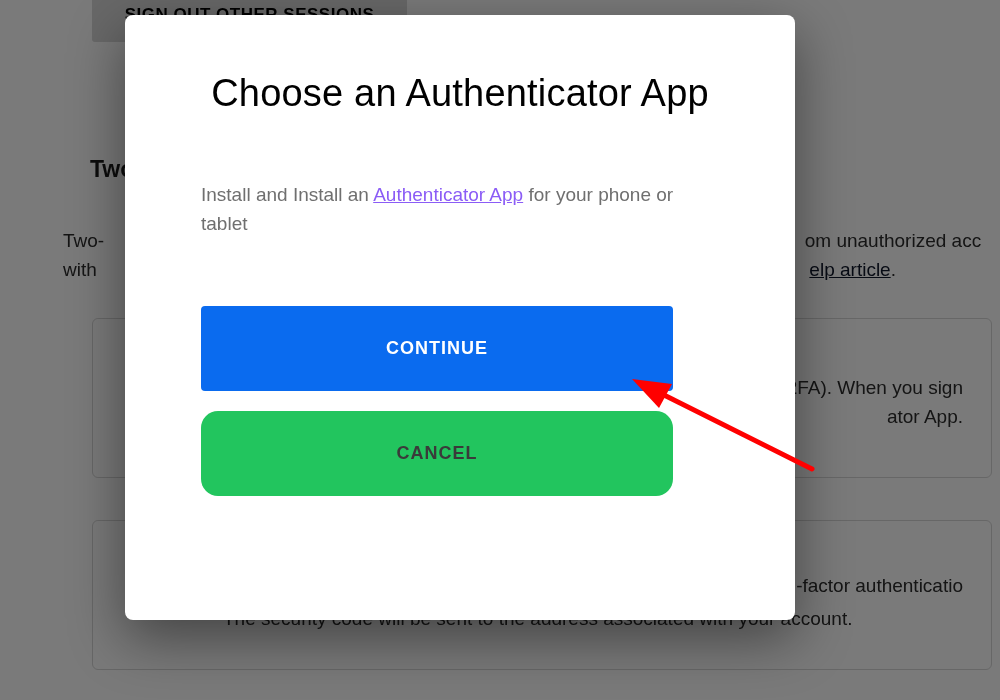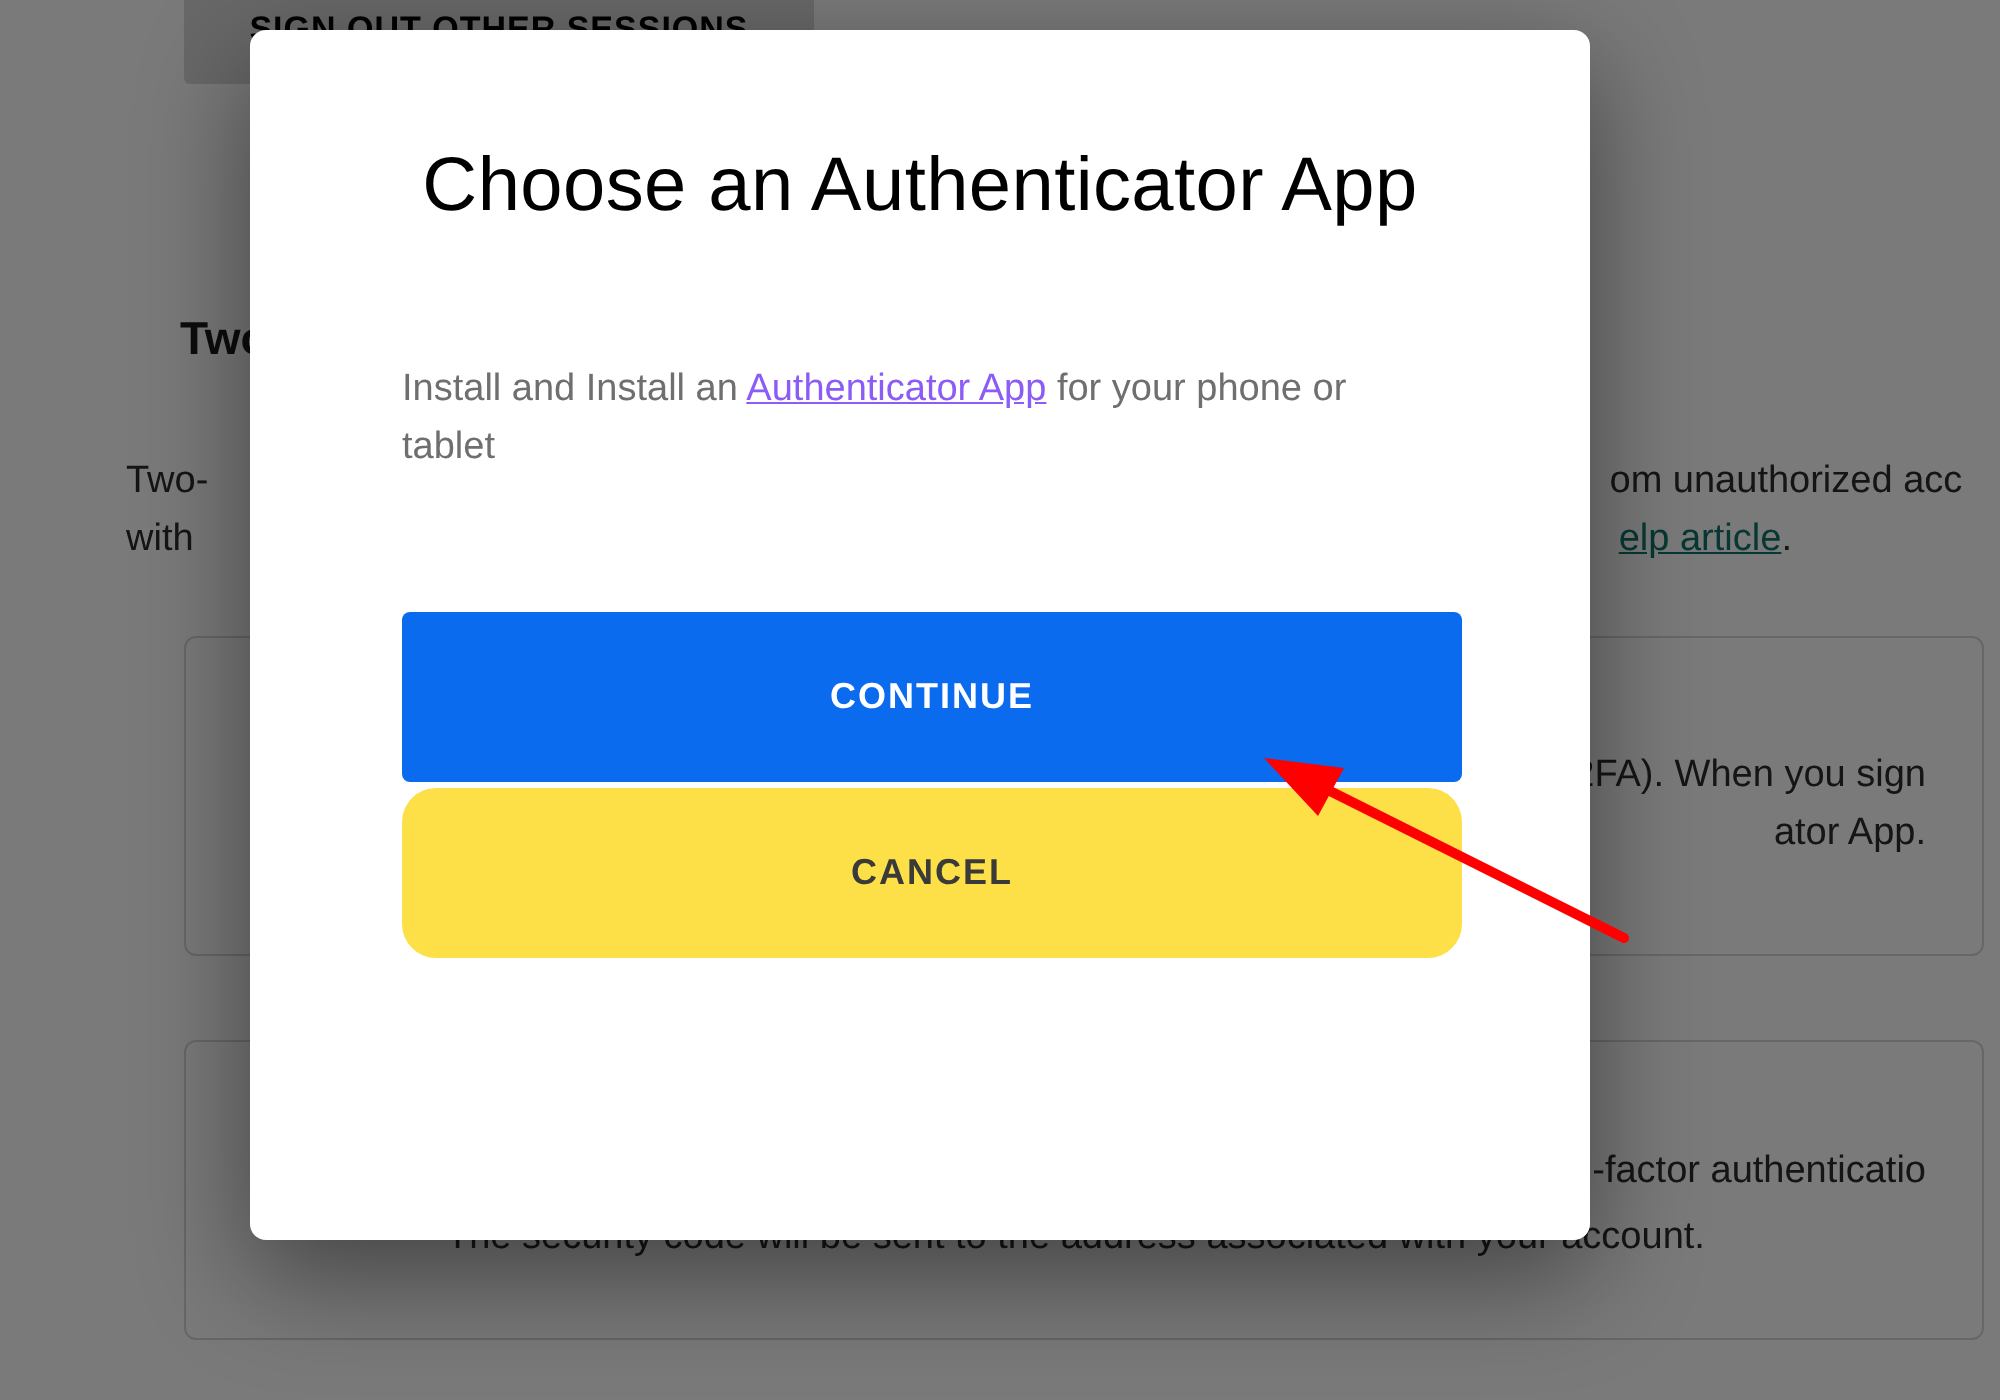--- a/index.html
+++ b/index.html
@@ -29,21 +29,21 @@
     left: 90px; top: 156px;
     font-size: 23px; font-weight: 800;
   }
   .section-desc {
     position: absolute;
     left: 63px; top: 226px;
     width: 920px;
     font-size: 19px; line-height: 1.55;
     color: #2c2c2c;
   }
-  .link { color: #0f766e; text-decoration: underline; }
+  .link { color: #0f172a; text-decoration: underline; }
   .card1 {
     position: absolute;
     left: 92px; top: 318px;
     width: 900px; height: 160px;
     border: 1px solid #d7d7d7; border-radius: 6px;
     padding: 54px 28px 0 90px;
     font-size: 19px; line-height: 1.55;
     color: #2c2c2c;
   }
   .card2 {
@@ -83,32 +83,32 @@
   }
   .modal-desc {
     font-size: 19px;
     line-height: 1.55;
     color: #6f6f6f;
     margin-bottom: 68px;
   }
   .modal-desc .link { color: #8b5cf6; text-decoration: underline; text-align: right; }
   .btn {
     display: block;
-    width: 530px;
+    width: 472px;
     height: 85px;
     border: none;
     border-radius: 4px;
     font-size: 18px;
     font-weight: 800;
     letter-spacing: 1px;
     cursor: pointer;
-    margin-bottom: 3px;
+    margin-bottom: 20px;
   }
   .btn-primary { background: #0a6bef; color: #fff; }
-  .btn-secondary { background: #fde047; color: #3a3a3a; border-radius: 17px; }
+  .btn-secondary { background: #22c55e; color: #3a3a3a; border-radius: 17px; }
 
   
   .arrow {
     position: absolute;
     left: 617px; top: 364px;
     width: 210px; height: 120px;
     pointer-events: none;
   }
 </style>
 </head>

